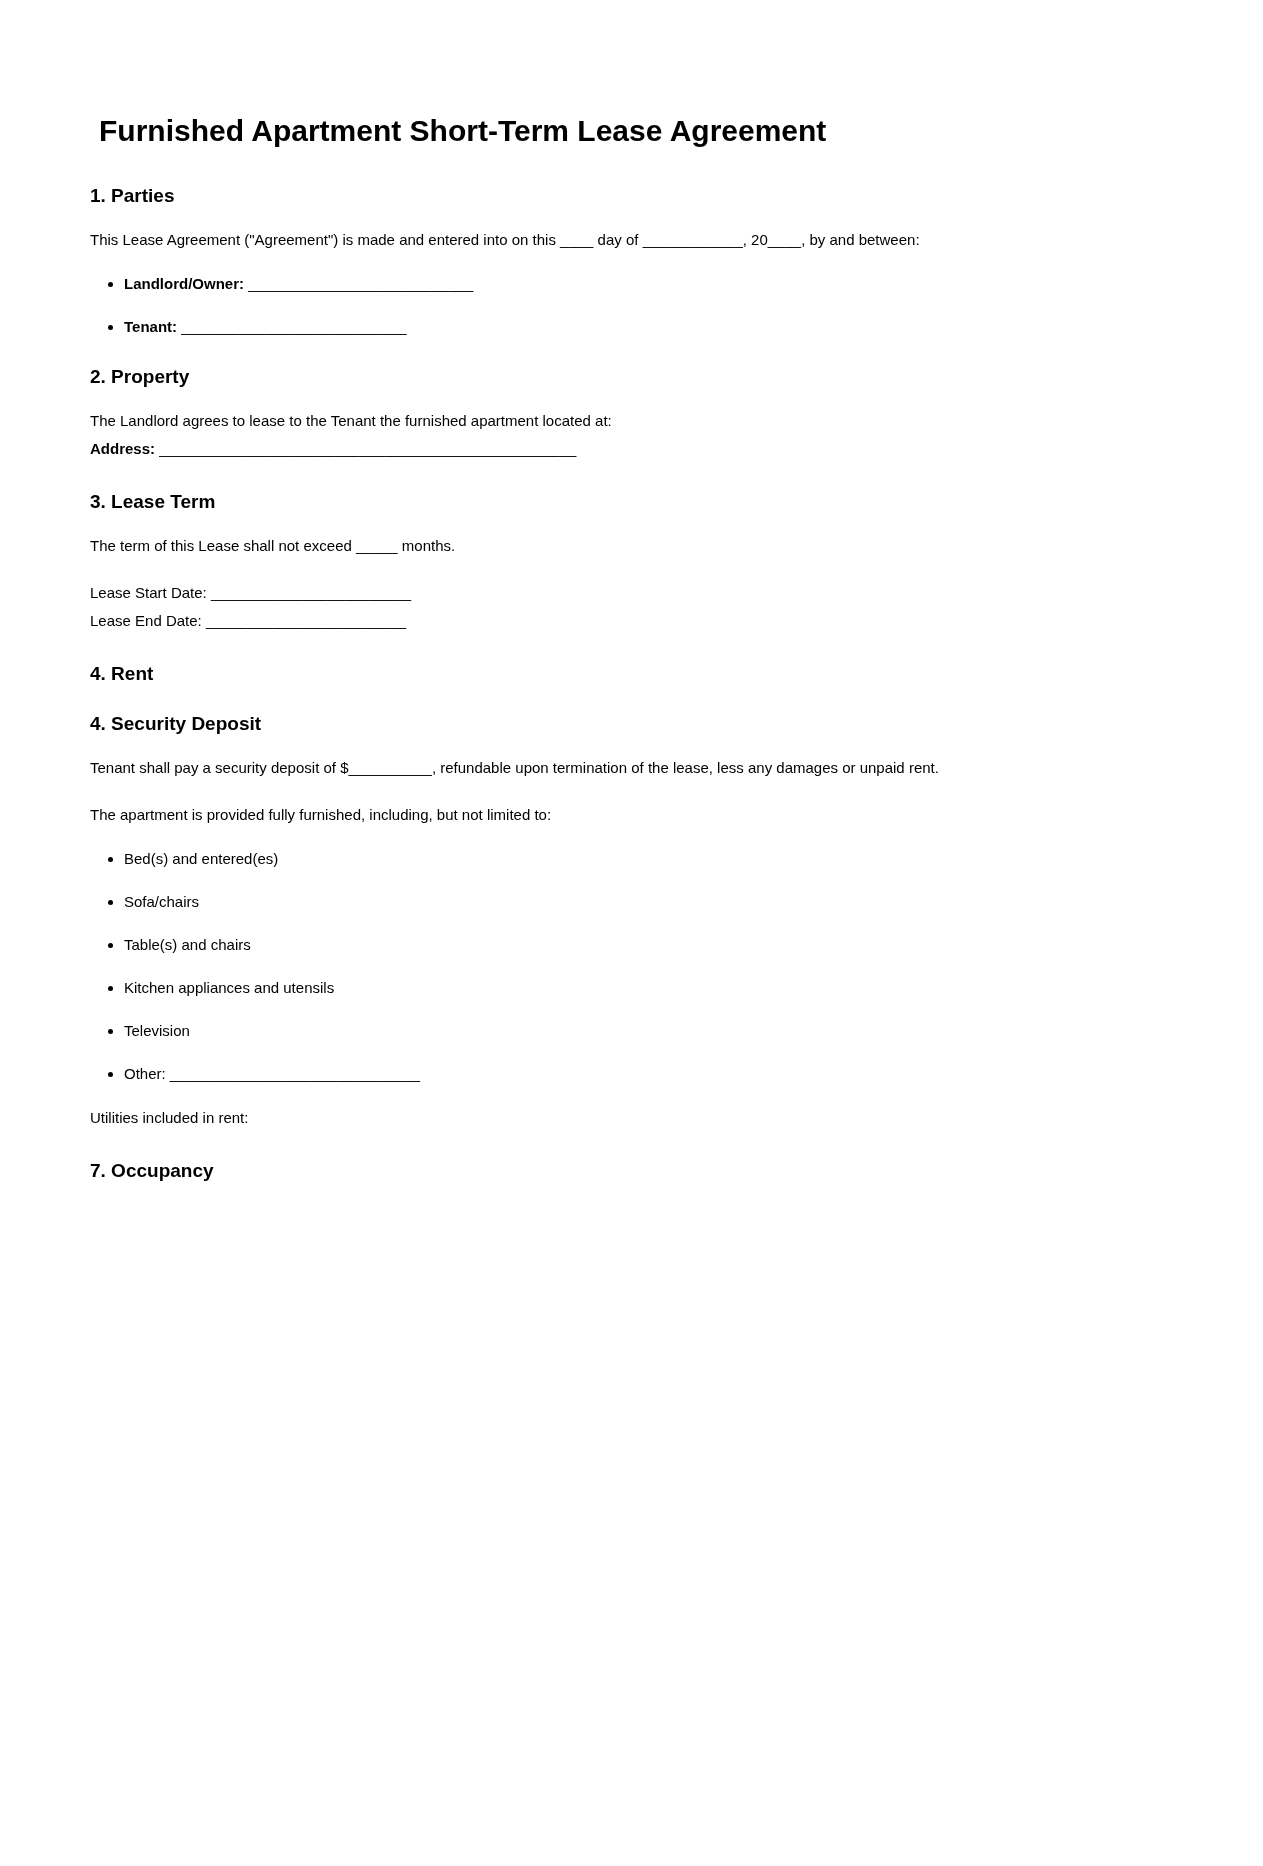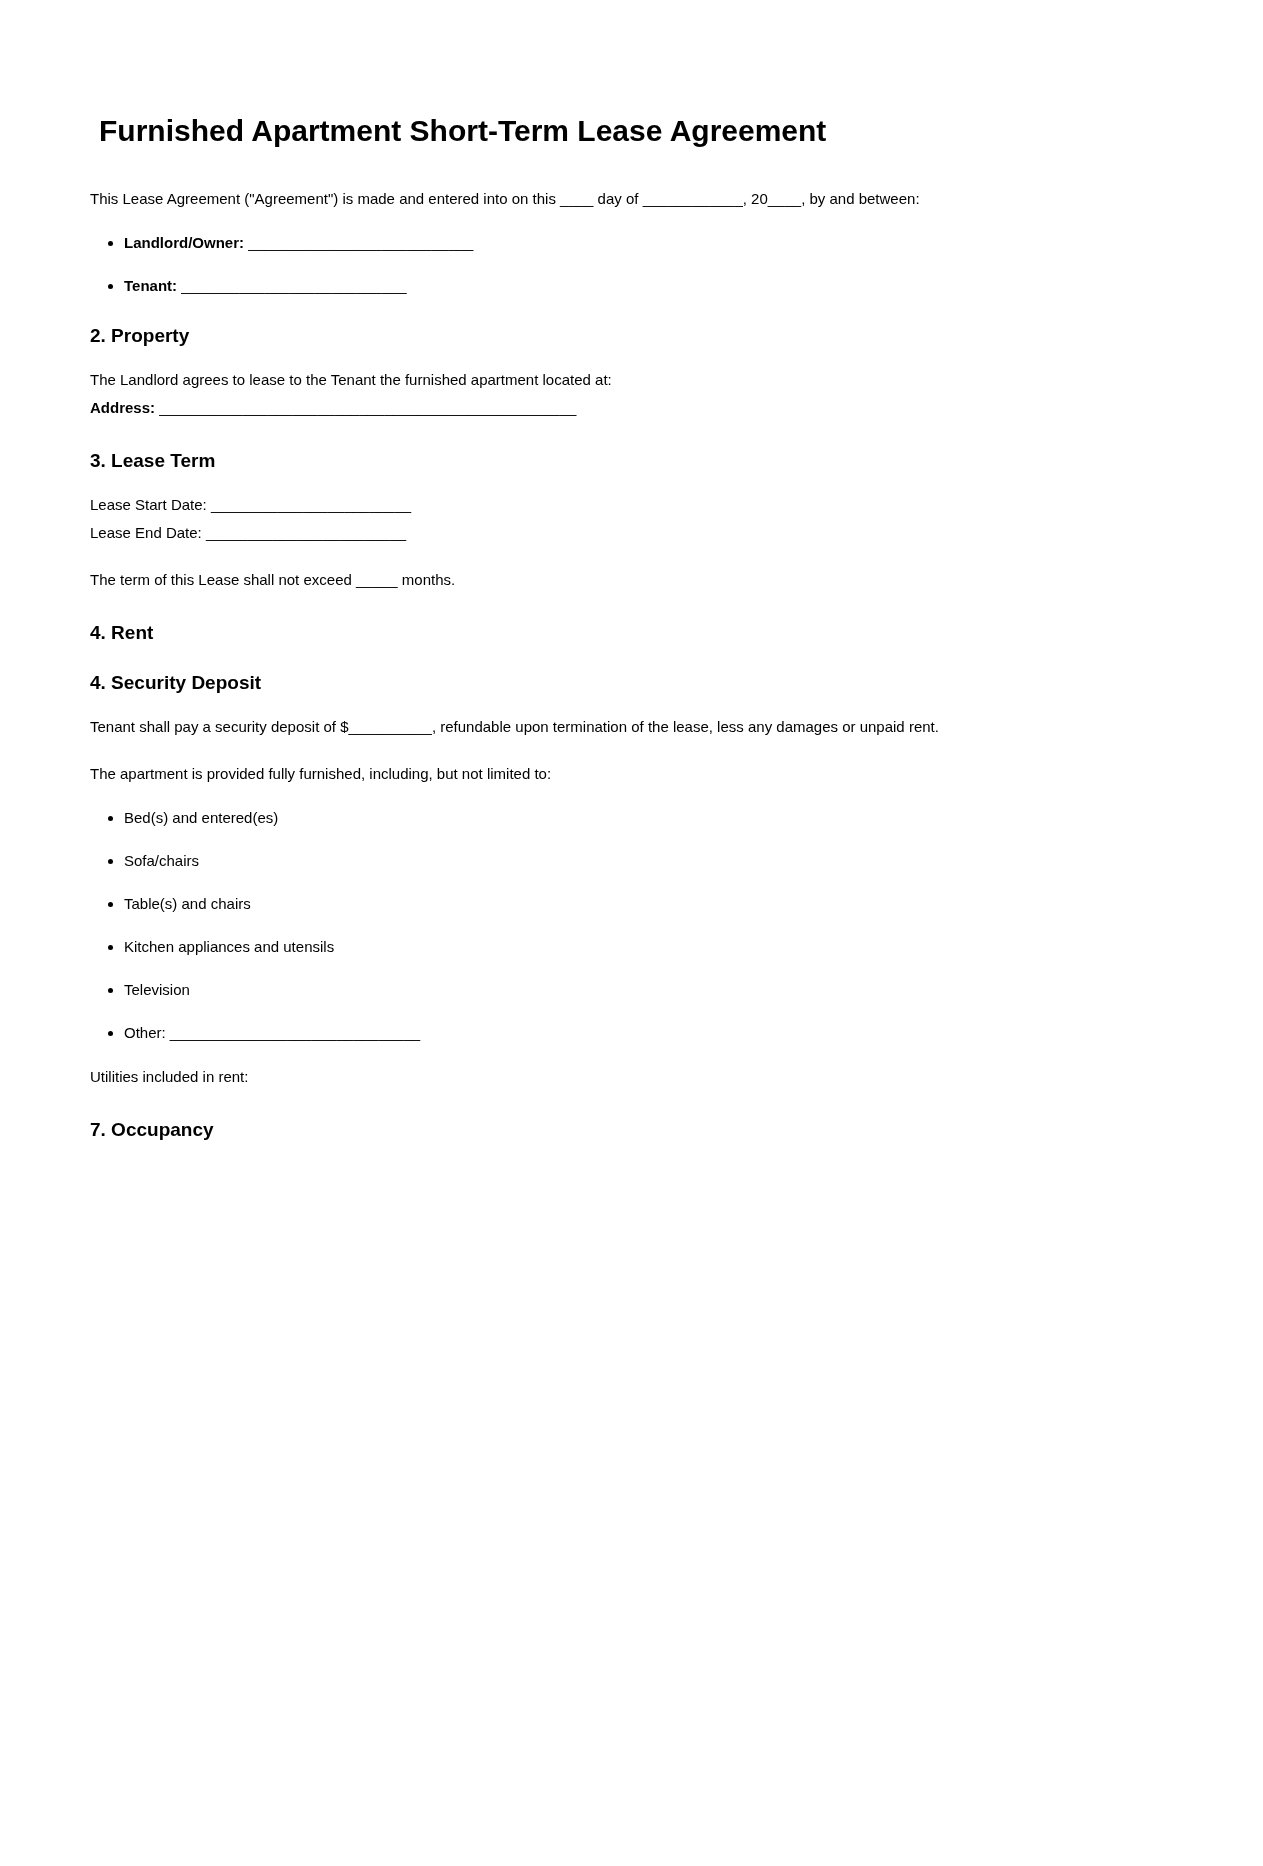--- a/index.html
+++ b/index.html
@@ -54,32 +54,33 @@
   strong { font-weight: 700; }
   .blank { white-space: nowrap; }
 </style>
 </head>
 <body>
 
 <div class="doc">
 
   <h1>Furnished Apartment Short-Term Lease Agreement</h1>
 
+  <h2>1. Parties</h2>
   <p>This Lease Agreement ("Agreement") is made and entered into on this ____ day of ____________, 20____, by and between:</p>
   <ul>
     <li><strong>Landlord/Owner:</strong> <span class="blank">___________________________</span></li>
     <li><strong>Tenant:</strong> <span class="blank">___________________________</span></li>
   </ul>
 
   <h2>2. Property</h2>
   <p><span>The Landlord agrees to lease to the Tenant the furnished apartment located at:</span><br><strong>Address:</strong> <span class="blank">__________________________________________________</span></p>
 
   <h2>3. Lease Term</h2>
+  <p>The term of this Lease shall not exceed _____ months.</p>
   <p><span>Lease Start Date:</span> <span class="blank">________________________</span><br><span>Lease End Date:</span> <span class="blank">________________________</span></p>
-  <p>The term of this Lease shall not exceed _____ months.</p>
 
   <h2>4. Rent</h2>
 
   <h2>4. Security Deposit</h2>
   <p>Tenant shall pay a security deposit of $__________, refundable upon termination of the lease, less any damages or unpaid rent.</p>
 
   <p>The apartment is provided fully furnished, including, but not limited to:</p>
   <ul>
     <li>Bed(s) and entered(es)</li>
     <li>Sofa/chairs</li>

